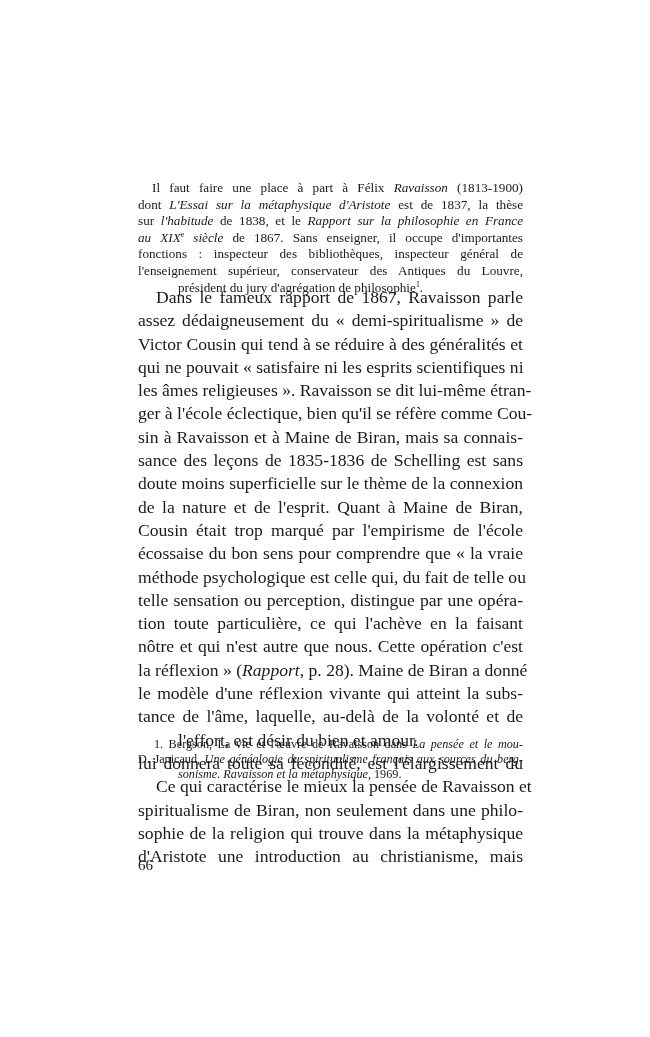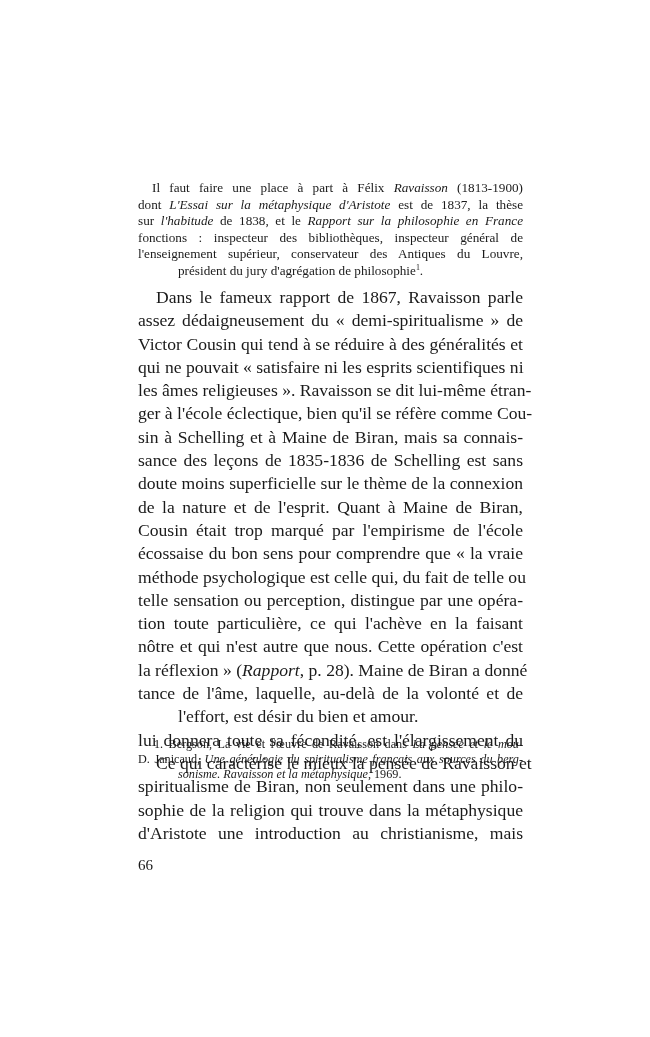--- a/index.html
+++ b/index.html
@@ -23,44 +23,46 @@
 </style>
 </head>
 <body>
 
 <div class="page">
 
   <div class="block intro">
     <span class="line indent">Il faut faire une place à part à Félix <i>Ravaisson</i> (1813-1900)</span>
     <span class="line">dont <i>L'Essai sur la métaphysique d'Aristote</i> est de 1837, la thèse</span>
     <span class="line">sur <i>l'habitude</i> de 1838, et le <i>Rapport sur la philosophie en France</i></span>
+    <span class="line"><i>au XIX</i><sup>e</sup><i> siècle</i> de 1867. Sans enseigner, il occupe d'importantes</span>
     <span class="line">fonctions : inspecteur des bibliothèques, inspecteur général de</span>
     <span class="line">l'enseignement supérieur, conservateur des Antiques du Louvre,</span>
     <span class="line last">président du jury d'agrégation de philosophie<sup>1</sup>.</span>
   </div>
 
   <div class="block main">
     <div>
       <span class="line indent">Dans le fameux rapport de 1867, Ravaisson parle</span>
       <span class="line">assez dédaigneusement du « demi-spiritualisme » de</span>
       <span class="line">Victor Cousin qui tend à se réduire à des généralités et</span>
       <span class="line">qui ne pouvait « satisfaire ni les esprits scientifiques ni</span>
       <span class="line">les âmes religieuses ». Ravaisson se dit lui-même étran-</span>
       <span class="line">ger à l'école éclectique, bien qu'il se réfère comme Cou-</span>
-      <span class="line">sin à Schelling et à Maine de Biran, mais sa connais-</span>
+      <span class="line">sin à Ravaisson et à Maine de Biran, mais sa connais-</span>
       <span class="line">sance des leçons de 1835-1836 de Schelling est sans</span>
       <span class="line">doute moins superficielle sur le thème de la connexion</span>
       <span class="line">de la nature et de l'esprit. Quant à Maine de Biran,</span>
       <span class="line">Cousin était trop marqué par l'empirisme de l'école</span>
       <span class="line">écossaise du bon sens pour comprendre que « la vraie</span>
       <span class="line">méthode psychologique est celle qui, du fait de telle ou</span>
       <span class="line">telle sensation ou perception, distingue par une opéra-</span>
       <span class="line">tion toute particulière, ce qui l'achève en la faisant</span>
       <span class="line">nôtre et qui n'est autre que nous. Cette opération c'est</span>
       <span class="line">la réflexion » (<i>Rapport</i>, p. 28). Maine de Biran a donné</span>
+      <span class="line">le modèle d'une réflexion vivante qui atteint la subs-</span>
       <span class="line">tance de l'âme, laquelle, au-delà de la volonté et de</span>
       <span class="line last">l'effort, est désir du bien et amour.</span>
     </div>
     <div>
       <span class="line">lui donnera toute sa fécondité, est l'élargissement du</span>
       <span class="line indent">Ce qui caractérise le mieux la pensée de Ravaisson et</span>
       <span class="line">spiritualisme de Biran, non seulement dans une philo-</span>
       <span class="line">sophie de la religion qui trouve dans la métaphysique</span>
       <span class="line">d'Aristote une introduction au christianisme, mais</span>
     </div>

